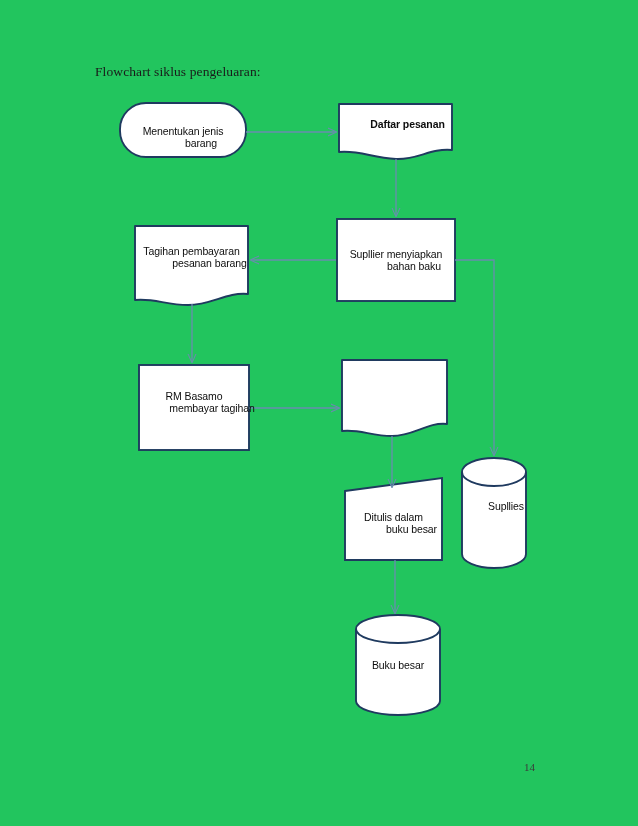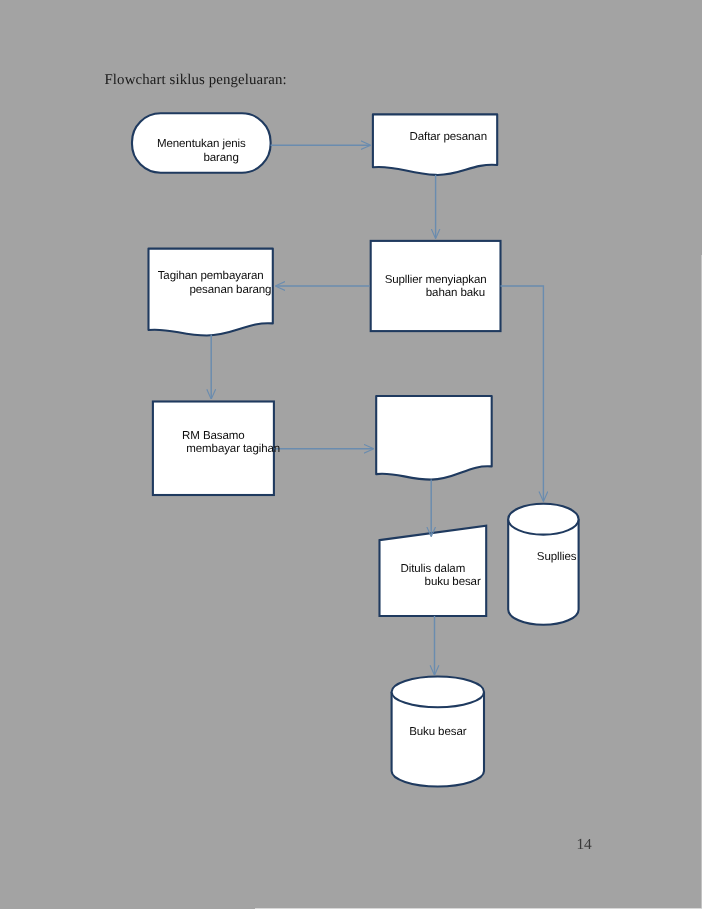--- a/index.html
+++ b/index.html
@@ -7,39 +7,39 @@
     padding: 0;
     background: #ffffff;
   }
   body {
     font-family: "Liberation Sans", sans-serif;
   }
   #page {
     position: relative;
     width: 638px;
     height: 826px;
-    background: #a3a3a3;
+    background: #22c55e;
     overflow: hidden;
   }
   #doc-title {
     position: absolute;
     left: 95px;
     top: 64px;
     font-family: "Liberation Serif", serif;
     font-size: 13.5px;
     color: #1a1a1a;
     letter-spacing: 0.1px;
     white-space: nowrap;
   }
   #page-number {
     position: absolute;
     left: 524px;
     top: 761px;
     font-family: "Liberation Serif", serif;
-    font-size: 14px;
+    font-size: 11px;
     color: #3a3a3a;
   }
   .svg-layer {
     position: absolute;
     left: 0;
     top: 0;
     width: 638px;
     height: 826px;
   }
   .node-label {
@@ -114,21 +114,21 @@
     <line x1="392" y1="436" x2="392" y2="487" stroke="#6A8CAF" stroke-width="1.3" marker-end="url(#arrow)"></line>
 
     <line x1="395" y1="560" x2="395" y2="613" stroke="#6A8CAF" stroke-width="1.3" marker-end="url(#arrow)"></line>
   </svg>
 
   <div class="node-label" style="left:120px; top:103px; width:126px; height:68px;">
     <span class="ln">Menentukan jenis</span>
     <span class="ln">barang</span>
   </div>
 
-  <div class="node-label" style="left:339px; top:104px; width:137px; height:40px;">
+  <div class="node-label" style="left:339px; top:104px; width:137px; height:40px;font-weight:bold;">
     <span class="ln">Daftar pesanan</span>
   </div>
 
   <div class="node-label" style="left:130px; top:226px; width:123px; height:62px;">
     <span class="ln">Tagihan pembayaran</span>
     <span class="ln">pesanan barang</span>
   </div>
 
   <div class="node-label" style="left:331px; top:219px; width:130px; height:82px;">
     <span class="ln">Supllier menyiapkan</span>

